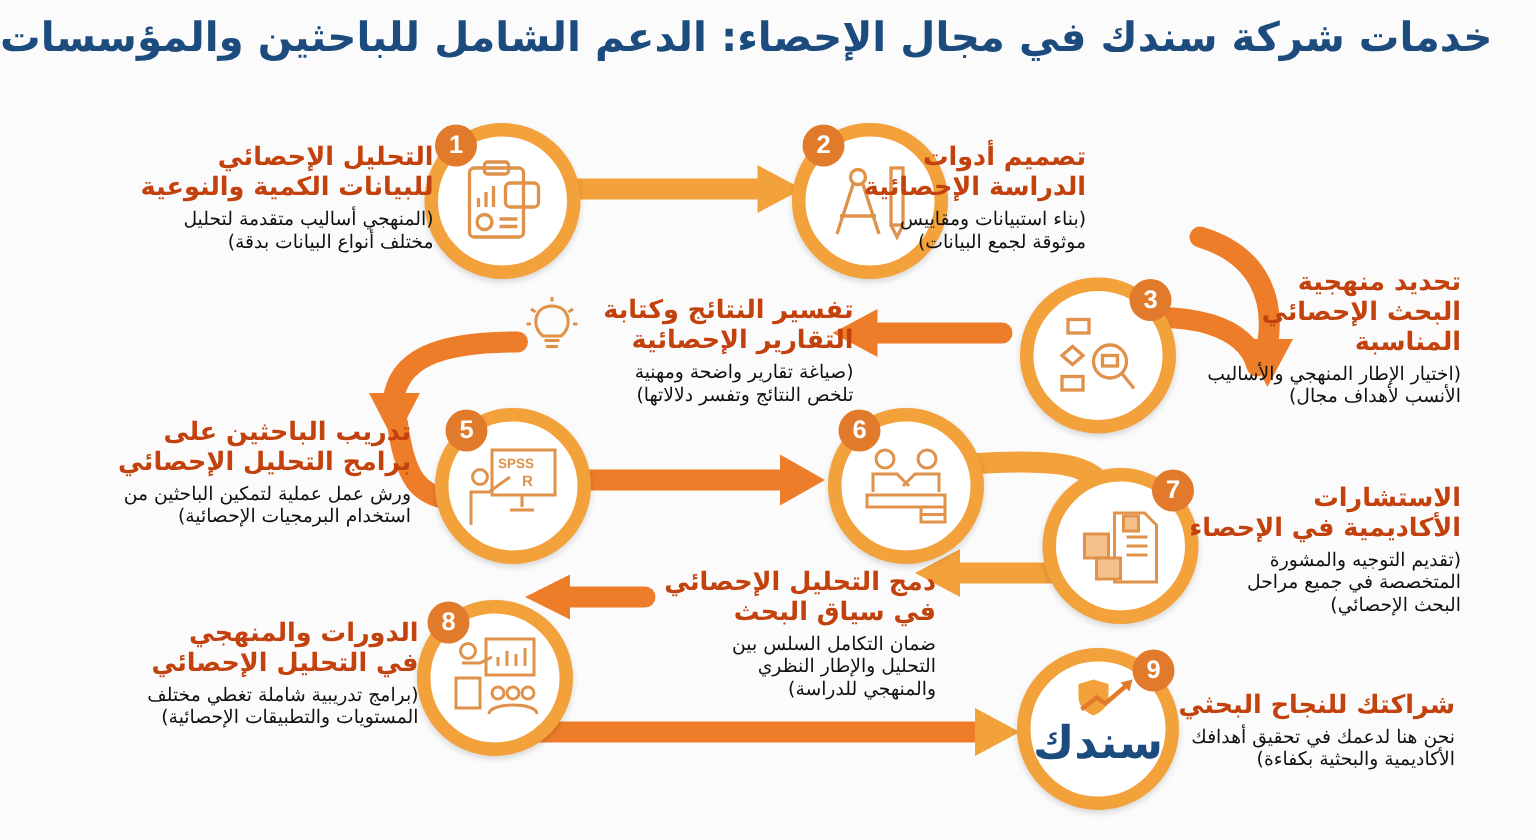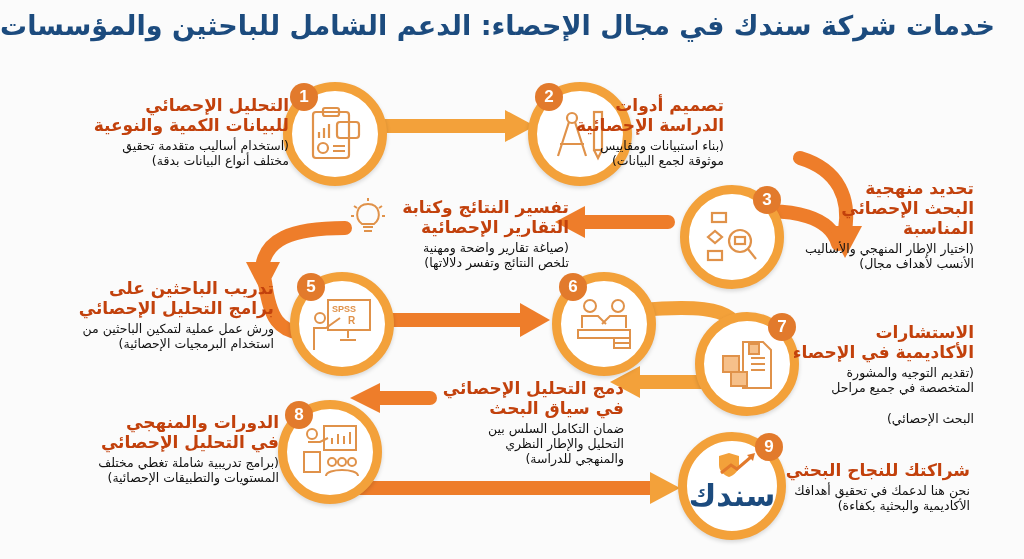--- a/index.html
+++ b/index.html
@@ -64,21 +64,21 @@
       <path d="M14 34 V28 M19 34 V24 M24 34 V20"></path>
         <circle cx="18" cy="44" r="5"></circle>
       <path d="M28 42 H40 M28 47 H40"></path>
         <rect x="32" y="18" width="22" height="16" rx="3"></rect>
     </g>
   </svg>
 </div>
 <div class="block" style="right:735px;top:95px;width:260px;">
   <div class="h">التحليل الإحصائي</div>
   <div class="h">للبيانات الكمية والنوعية</div>
-  <div class="d">(استخدام أساليب متقدمة تحقيق</div>
+  <div class="d">(المنهجي أساليب متقدمة لتحليل</div>
   <div class="d" style="margin-top:0">مختلف أنواع البيانات بدقة)</div>
 </div>
 
 <div class="circle" style="left:528px;top:82px;">
   <div class="badge">2</div>
   <svg width="60" height="60" viewBox="0 0 60 60">
     <g fill="none" stroke="#e0924a" stroke-width="2.2">
       <circle cx="22" cy="14" r="5"></circle>
         <path d="M19 18 L8 52 M25 18 L36 52 M10 40 H34"></path>
       <rect x="44" y="8" width="8" height="38"></rect>
@@ -178,21 +178,21 @@
         <rect x="14" y="38" width="16" height="14" fill="#f6c08a"></rect>
         <rect x="32" y="10" width="10" height="10" fill="#f6c08a"></rect>
       </g>
   </svg>
 </div>
 <div class="block" style="right:50px;top:322px;width:220px;">
   <div class="h">الاستشارات</div>
   <div class="h">الأكاديمية في الإحصاء</div>
   <div class="d">(تقديم التوجيه والمشورة</div>
   <div class="d" style="margin-top:0">المتخصصة في جميع مراحل</div>
-  <div class="d" style="margin-top:16px">البحث الإحصائي)</div>
+  <div class="d" style="margin-top:0">البحث الإحصائي)</div>
 </div>
 
 <div class="circle" style="left:278px;top:400px;">
   <div class="badge">8</div>
   <svg width="60" height="60" viewBox="0 0 60 60">
     <g fill="none" stroke="#e0924a" stroke-width="2">
         <rect x="24" y="4" width="32" height="24"></rect>
         <path d="M32 22 V16 M38 22 V12 M44 22 V14 M50 22 V10"></path>
         <circle cx="12" cy="12" r="5"></circle>
         <path d="M4 30 H20 V50 H4 Z M8 20 H20 L28 16"></path>

